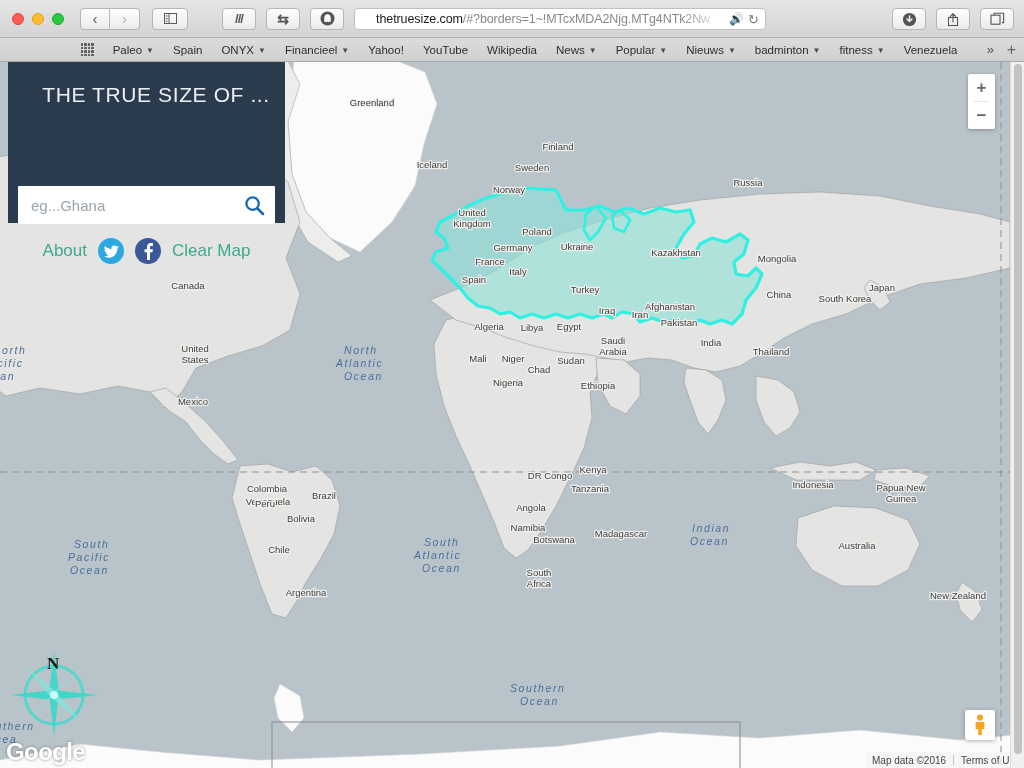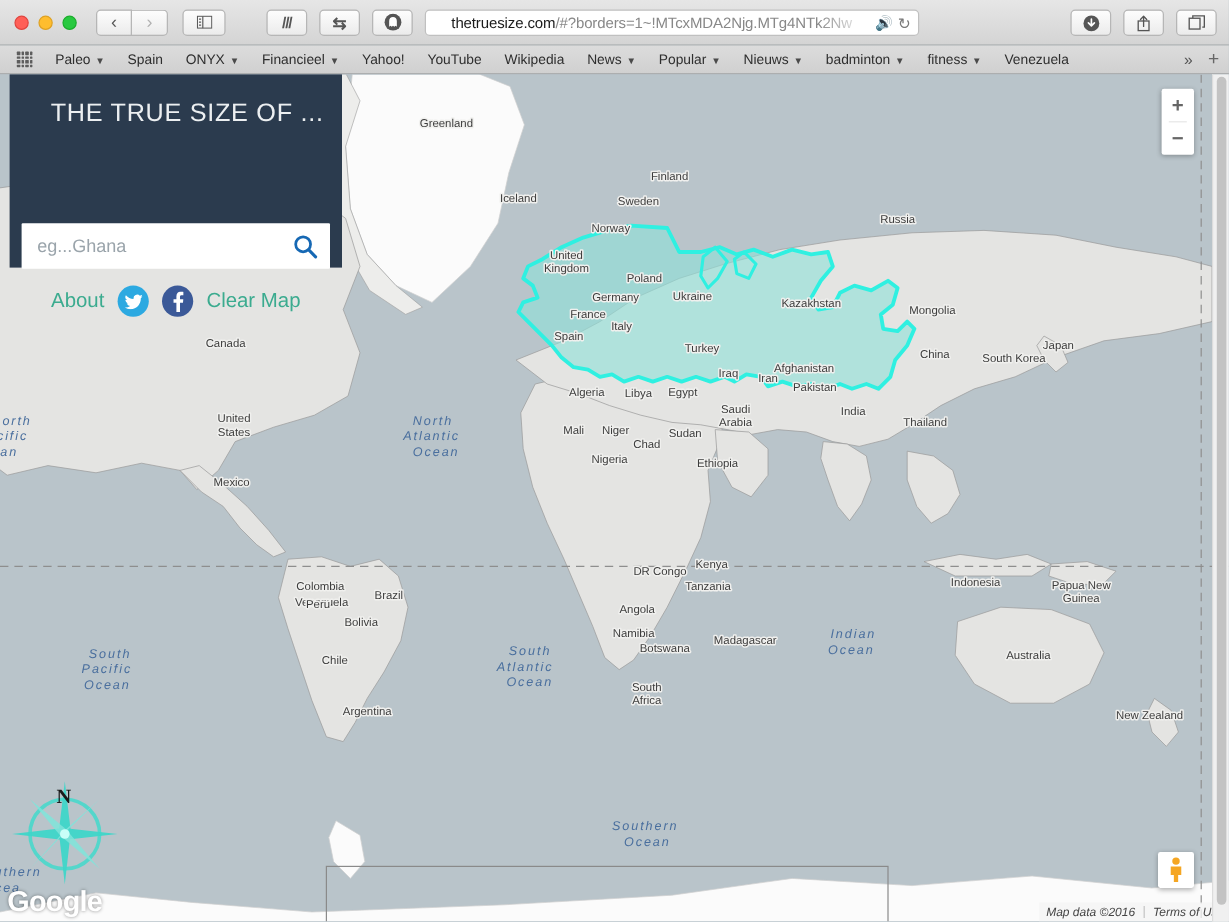--- a/index.html
+++ b/index.html
@@ -58,21 +58,21 @@
   .addr-icon.reload{ color:#7a7a7a; font-size:13px; }
 
   .right-group{ position:absolute; right:10px; top:8px; display:flex; gap:10px; }
   .right-group .tbtn{ width:34px; }
 
   
   #bookmarks-bar{
     position:absolute; left:0; top:38px; width:1024px; height:24px;
     background:linear-gradient(#dcdcdc,#d0d0d0);
     border-bottom:1px solid #a9a9a9;
-    display:flex; align-items:center; font-size:11.5px; color:#2e2e2e;
+    display:flex; align-items:center; font-size:11.5px; color:#2e2e2e;justify-content:center;
   }
   #apps-grid-icon{
     margin-left:14px; width:13px; height:13px;
     display:grid; grid-template-columns:repeat(4,1fr); grid-template-rows:repeat(4,1fr);
     gap:1px;
   }
   #apps-grid-icon i{ background:#5d5d5d; border-radius:.5px; }
   .bm{ padding:0 0 0 0; margin-left:19px; white-space:nowrap; display:flex; align-items:center; gap:4px; }
   .bm .cv{ font-size:8px; color:#4a4a4a; transform:translateY(1px); }
   #bookmarks-overflow{ position:absolute; right:32px; color:#555; font-size:13px; letter-spacing:-2px; }
@@ -152,21 +152,21 @@
     position:absolute; left:6px; bottom:2px; z-index:16;
     font-family:Liberation Sans, sans-serif; font-size:24px; font-weight:600;
     color:#fff; text-shadow:0 0 3px rgba(0,0,0,.45); letter-spacing:-.6px;
   }
 
   #map-attribution{
     position:absolute; right:0; bottom:0; height:16px; z-index:16;
     display:flex; align-items:center; gap:0;
     background:rgba(245,245,245,.76); padding:0 4px 0 6px;
   }
-  #map-attribution span{ font-size:10px; color:#444; white-space:nowrap;font-style:italic; }
+  #map-attribution span{ font-size:10px; color:#444; white-space:nowrap; }
   #attribution-sep{ width:1px; height:10px; background:#c4c4c4; margin:0 7px; }
 
   
   #page-scrollbar{
     position:absolute; right:0; top:62px; width:14px; height:706px;
     background:#f0f0f0; border-left:1px solid #dcdcdc; z-index:18;
   }
   #page-scrollbar-thumb{
     position:absolute; left:3px; top:2px; width:8px; height:690px;
     background:#c3c3c3; border-radius:4px;

